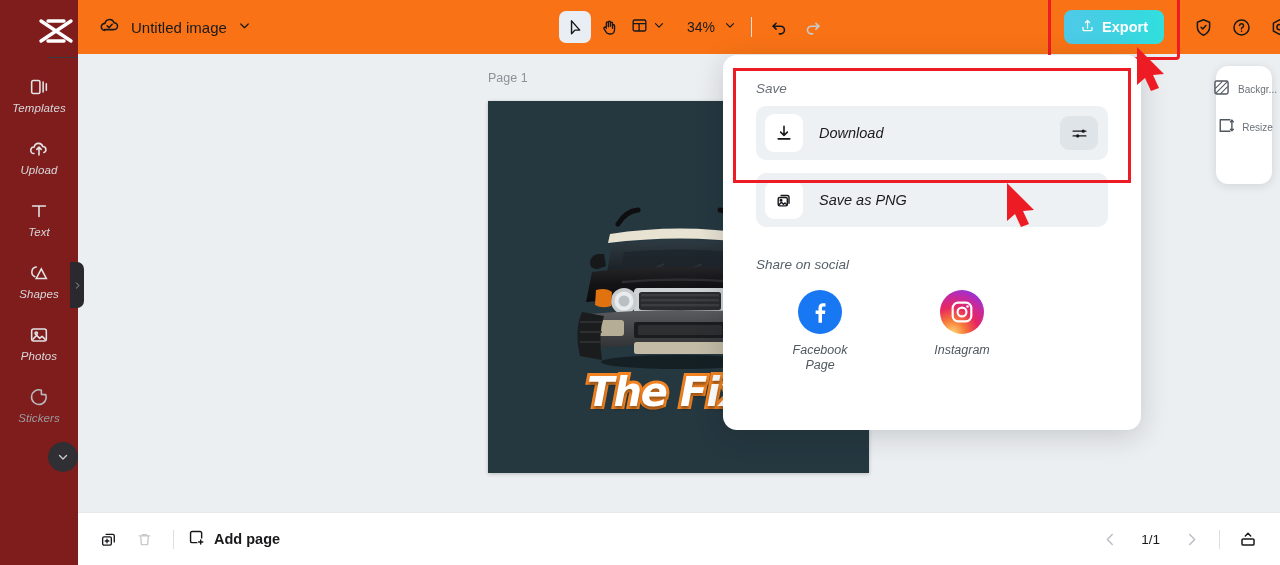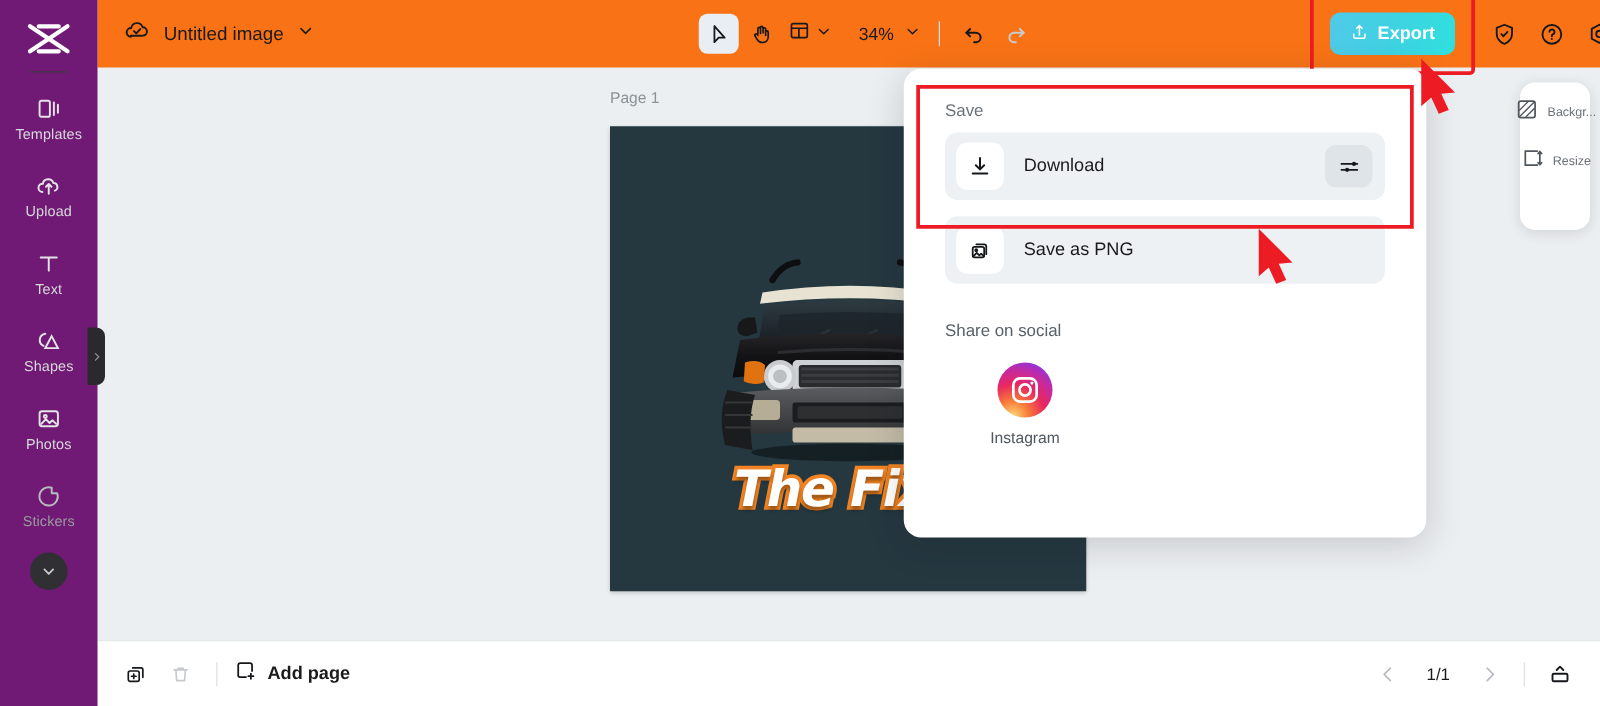--- a/index.html
+++ b/index.html
@@ -8,23 +8,24 @@
     font-family: "Liberation Sans", sans-serif;
     background: #eceff1;
     overflow: hidden;
   }
   #app { position: relative; width: 1280px; height: 565px; }
 
   
   .sidebar {
     position: absolute; left: 0; top: 0;
     width: 78px; height: 565px;
-    background: #701a75;
-    display: flex; flex-direction: column; align-items: center;
+    background: #7f1d1d;
+    display: flex; flex-direction: column; align-items: flex-end;
     z-index: 30;
+    font-style: italic;
   }
   .brand-logo { margin-top: 14px; width: 44px; height: 34px;
     display: flex; align-items: center; justify-content: center; }
   .brand-divider { width: 30px; height: 1px; background: #3a3a3e; margin: 9px 0 6px; }
   .side-item {
     width: 78px; height: 62px;
     display: flex; flex-direction: column;
     align-items: center; justify-content: center; gap: 4px;
     cursor: pointer;
   }
@@ -113,20 +114,21 @@
     text-shadow: 0 3px 3px rgba(0,0,0,.35);
   }
 
   
   .export-panel {
     position: absolute; left: 723px; top: 55px;
     width: 418px; height: 375px;
     background: #ffffff; border-radius: 14px;
     box-shadow: 0 6px 28px rgba(20,30,40,.18);
     z-index: 25;
+    font-style: italic;
   }
   .panel-section-label {
     font-size: 13.5px; color: #6b7178;
     margin: 26px 0 0 33px;
   }
   .opt-row {
     margin: 10px 33px 0 33px;
     height: 54px; border-radius: 10px;
     background: #eef1f4;
     display: flex; align-items: center; cursor: pointer;
@@ -472,20 +474,32 @@
           <circle cx="8.4" cy="12.2" r="1"></circle>
           <path d="m5.6 18 3.3-3.3 2.4 2.4 1.8-1.6 2.6 2.5" stroke-linecap="round" stroke-linejoin="round"></path>
         </svg>
       </span>
       <span class="opt-label">Save as PNG</span>
     </div>
 
     <div class="social-title">Share on social</div>
 
     <div class="social-row">
+      <div class="social-item">
+        <span class="social-circle fb-circle">
+          <svg width="30" height="30" viewBox="0 0 24 24">
+            <circle cx="12" cy="12" r="11" fill="#1877f2"></circle>
+            <path d="M13.6 20.5v-7h2.3l.4-2.8h-2.7V8.9c0-.8.2-1.3 1.4-1.3h1.4V5.1c-.3 0-1.1-.1-2.1-.1-2.1 0-3.5 1.3-3.5 3.6v2.1H8.5v2.8h2.3v7z" fill="#ffffff"></path>
+          </svg>
+        </span>
+        <span class="social-name">
+          <span>Facebook</span><br>
+          <span>Page</span>
+        </span>
+      </div>
 
       <div class="social-item">
         <span class="social-circle ig-circle">
           <svg width="26" height="26" viewBox="0 0 24 24" fill="none" stroke="#ffffff" stroke-width="2">
             <rect x="3.4" y="3.4" width="17.2" height="17.2" rx="5"></rect>
             <circle cx="12" cy="12" r="4.1"></circle>
             <circle cx="17.1" cy="6.9" r="1.15" fill="#ffffff" stroke="none"></circle>
           </svg>
         </span>
         <span class="social-name">Instagram</span>

